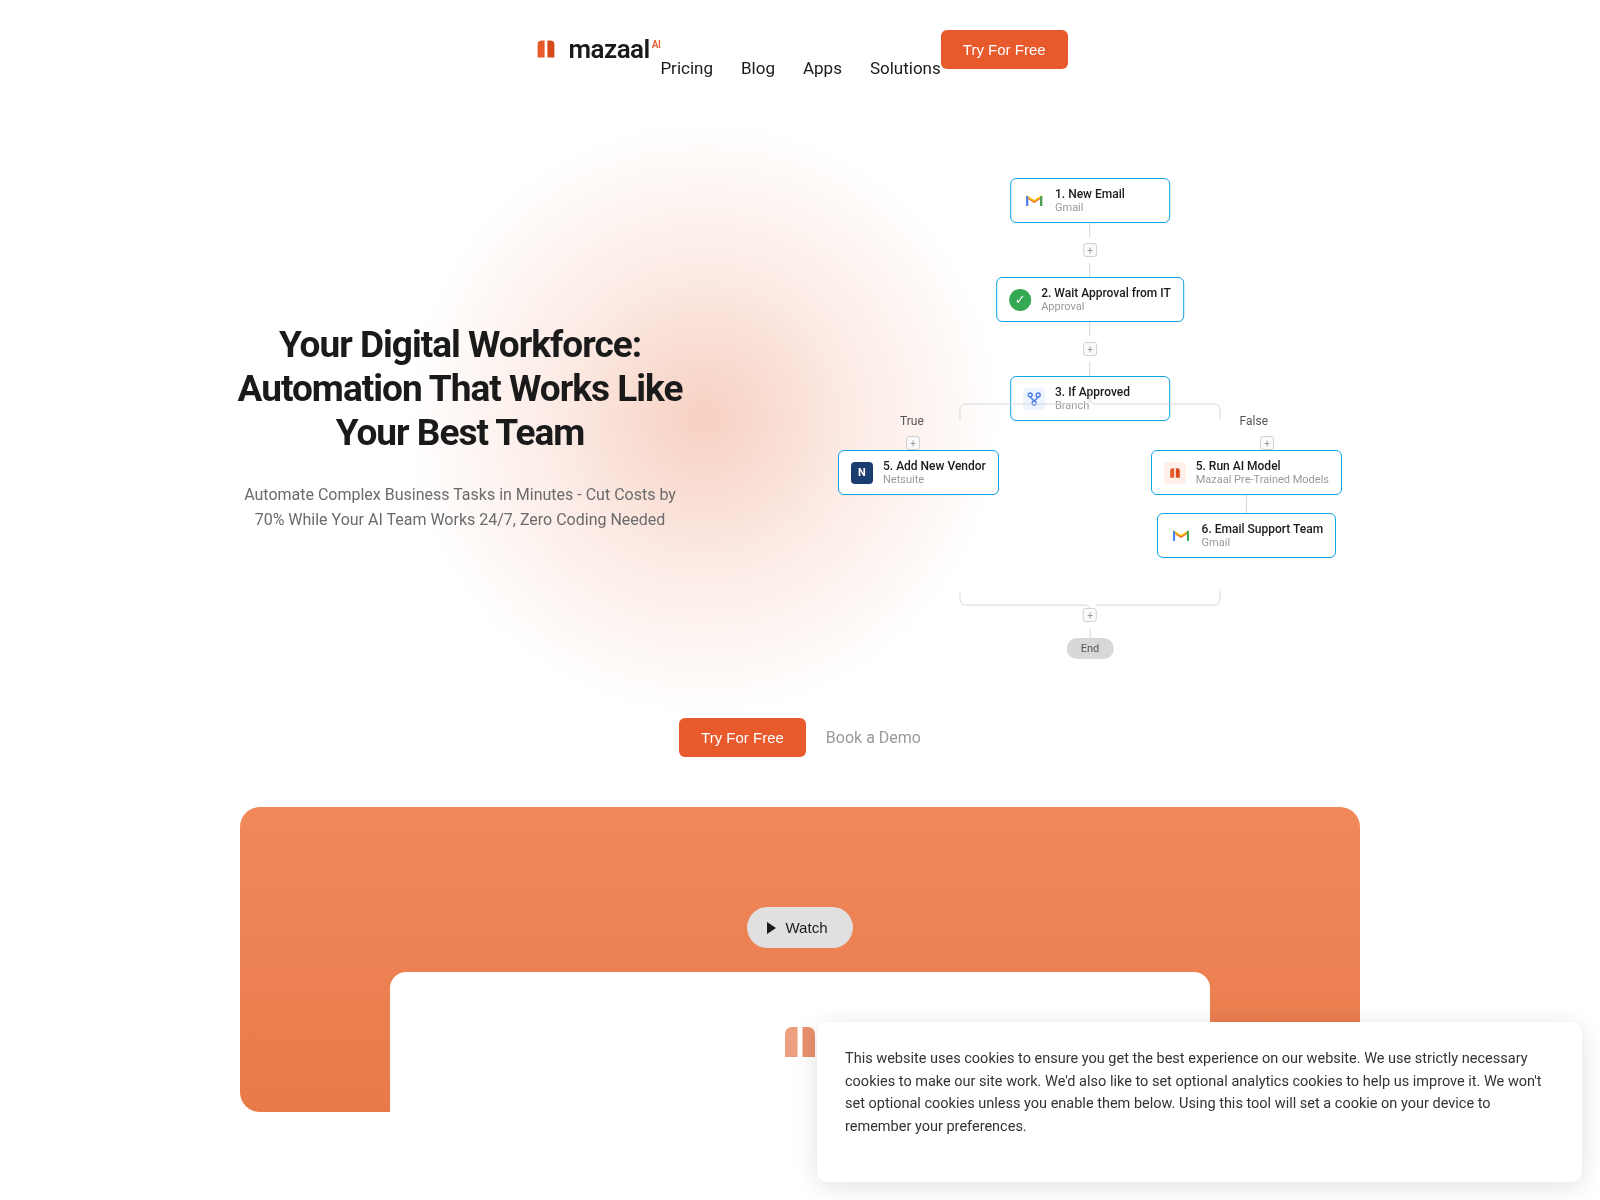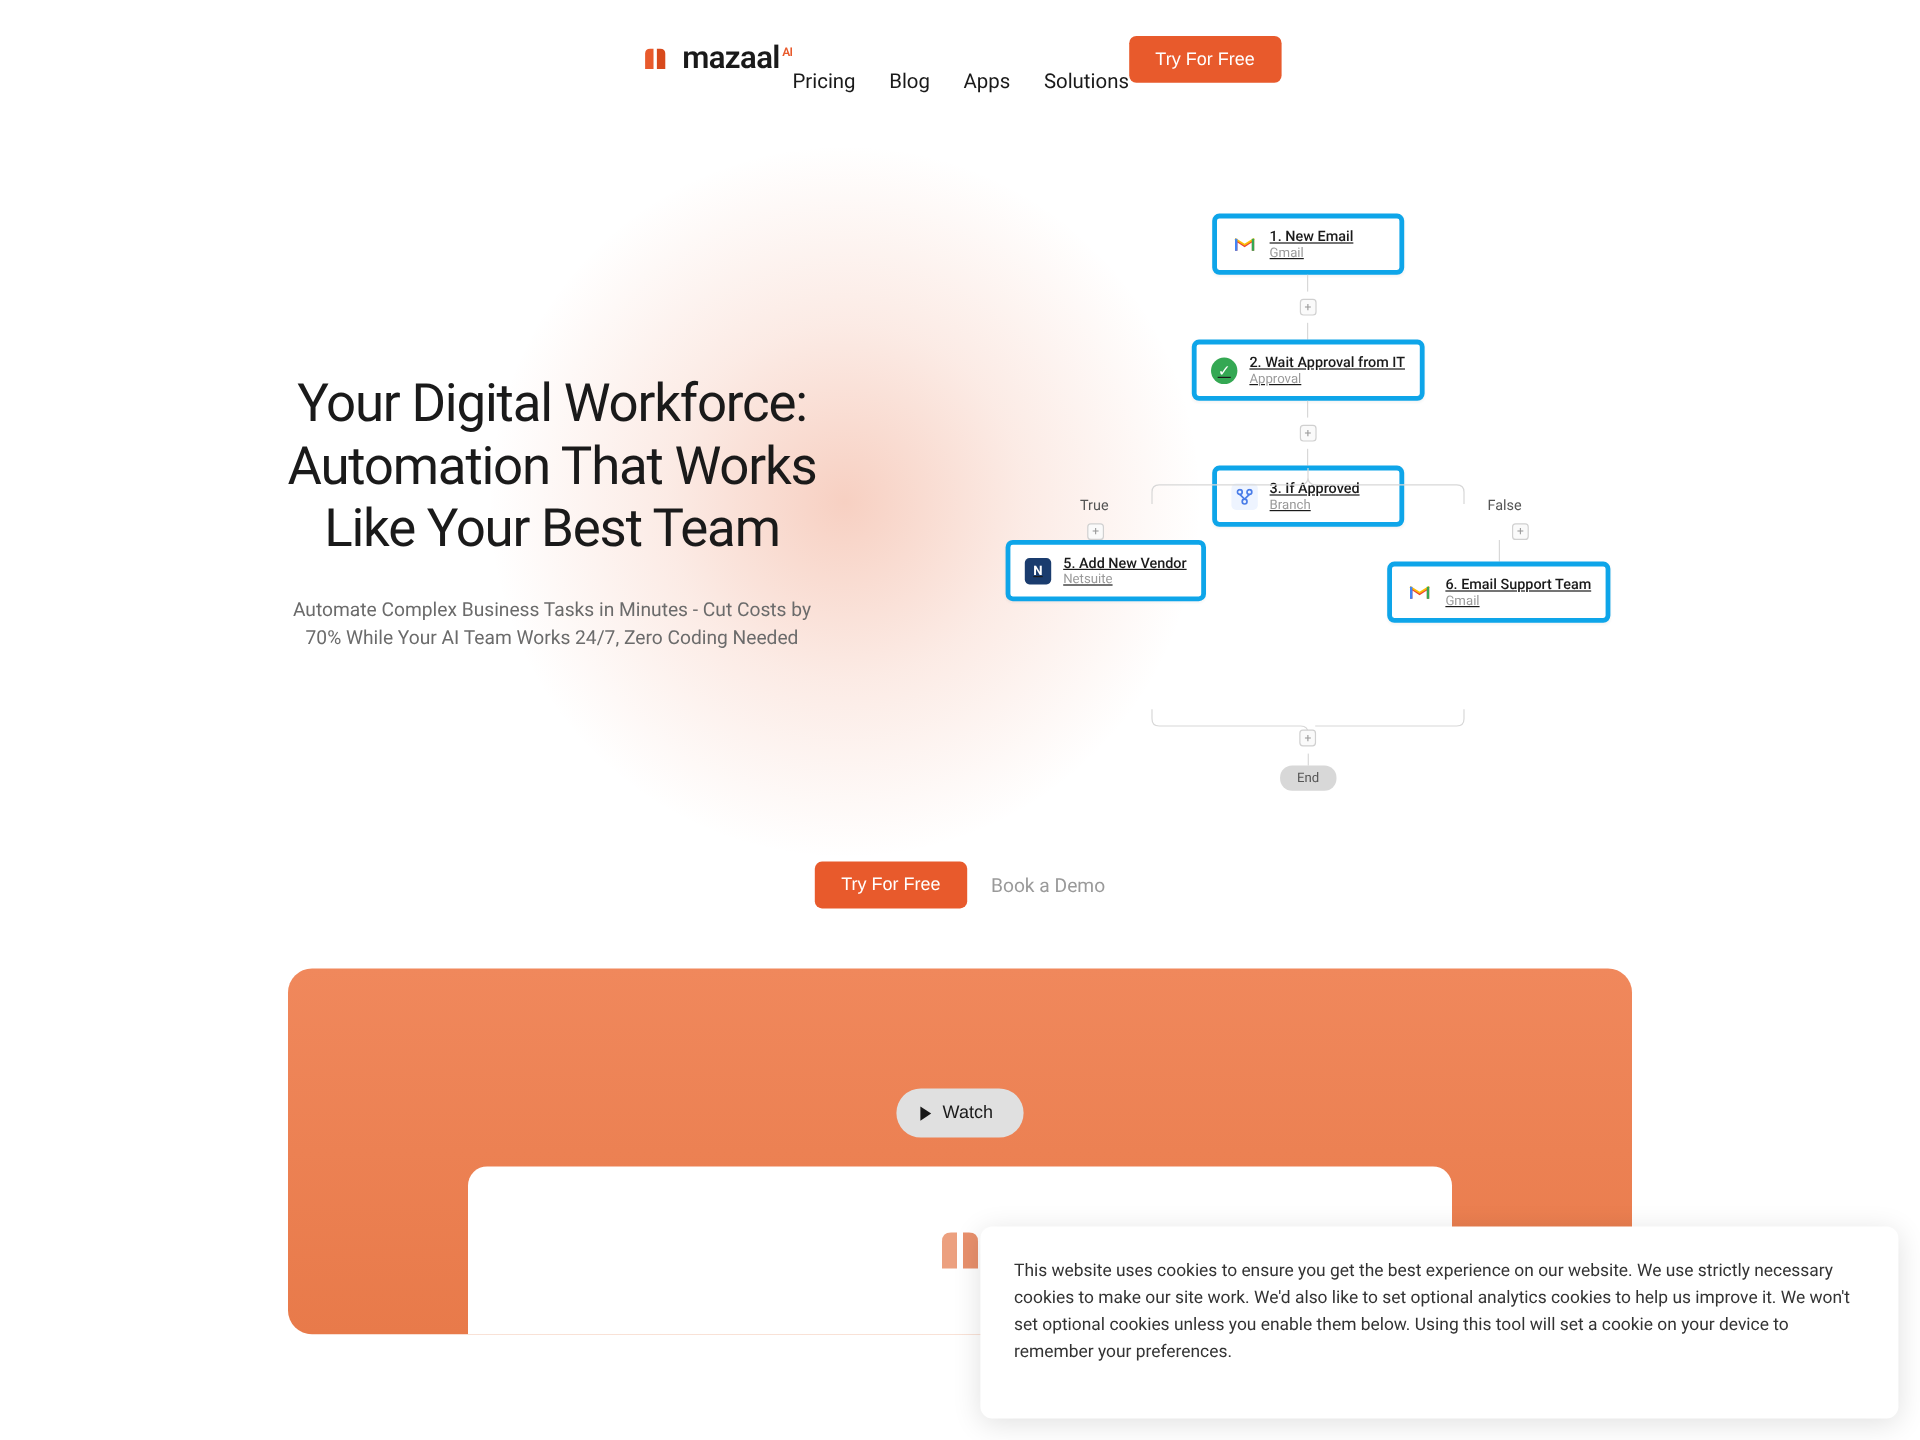--- a/index.html
+++ b/index.html
@@ -14,27 +14,27 @@
     .nav { display: flex; gap: 28px; margin-top: 38px; }
     .nav-link { color: #1a1a1a; text-decoration: none; font-size: 17px; cursor: pointer; }
     
     .btn-primary { background: #e85a2c; color: #fff; border: none; padding: 11px 22px; border-radius: 6px; font-size: 15px; cursor: pointer; }
     
     .hero-wrap { position: relative; padding: 80px 40px 40px; }
     .glow { position: absolute; top: 20px; left: 44%; transform: translateX(-50%); width: 600px; height: 600px; background: radial-gradient(circle, rgba(232,120,80,0.35) 0%, rgba(232,120,80,0.15) 35%, rgba(255,255,255,0) 70%); pointer-events: none; border-radius: 50%; }
     
     .hero { position: relative; display: flex; align-items: center; gap: 60px; max-width: 1200px; margin: 0 auto; }
     .hero-left { flex: 0 0 520px; text-align: center; padding-top: 40px; }
-    .hero-title { font-size: 44px; font-weight: 400; line-height: 1.18; letter-spacing: -1px; margin-bottom: 29px; }
+    .hero-title { font-size: 37px; font-weight: 700; line-height: 1.18; letter-spacing: -1px; margin-bottom: 29px; }
     .hero-sub { font-size: 16px; color: #6b6b6b; line-height: 1.55; max-width: 440px; margin: 0 auto; }
     
     .hero-right { flex: 1; position: relative; min-height: 460px; }
     
     .flow-col { position: absolute; left: 50%; transform: translateX(-50%); top: 0; display: flex; flex-direction: column; align-items: center; }
-    .flow-node { background: #fff; border: 4px solid #0ea5e9; border-radius: 6px; padding: 8px 12px; display: flex; align-items: center; gap: 10px; min-width: 160px; box-shadow: 0 1px 2px rgba(0,0,0,0.04); text-decoration: underline; }
+    .flow-node { background: #fff; border: 1px solid #0ea5e9; border-radius: 6px; padding: 8px 12px; display: flex; align-items: center; gap: 10px; min-width: 160px; box-shadow: 0 1px 2px rgba(0,0,0,0.04); }
     .flow-icon { width: 22px; height: 22px; border-radius: 4px; display: flex; align-items: center; justify-content: center; font-size: 13px; flex-shrink: 0; }
     .flow-text { display: flex; flex-direction: column; }
     .flow-title { font-size: 12px; font-weight: 500; color: #1a1a1a; }
     .flow-sub { font-size: 11px; color: #9a9a9a; }
     .flow-plus { width: 14px; height: 14px; border: 1px solid #d0d0d0; border-radius: 3px; display: flex; align-items: center; justify-content: center; font-size: 10px; color: #999; background: #fafafa; margin: 6px 0; }
     .flow-line { width: 1px; height: 14px; background: #d8d8d8; }
     
     .branches { position: absolute; top: 228px; left: 0; right: 0; }
     .branch-connector { position: absolute; left: 50%; transform: translateX(-50%); top: -16px; }
     .branch-connector svg { display: block; }
@@ -159,20 +159,32 @@
           <div class="flow-node">
             <span class="flow-icon netsuite-icon">N</span>
             <div class="flow-text">
                 <span class="flow-title">5. Add New Vendor</span>
                 <span class="flow-sub">Netsuite</span>
               </div>
           </div>
         </div>
 
         <div class="branch-col right">
+          <div class="flow-node">
+            <span class="flow-icon mazaal-icon-node">
+                <svg width="16" height="16" viewBox="0 0 40 40">
+                  <path d="M8 32 L8 14 Q8 8 14 8 L18 8 L18 32 Z" fill="#e85a2c"></path>
+                  <path d="M22 32 L22 8 L26 8 Q32 8 32 14 L32 32 Z" fill="#d84a1c"></path>
+                </svg>
+              </span>
+            <div class="flow-text">
+                <span class="flow-title">5. Run AI Model</span>
+                <span class="flow-sub">Mazaal Pre-Trained Models</span>
+              </div>
+          </div>
           <div class="flow-line" style="height:18px"></div>
           <div class="flow-node">
             <span class="flow-icon">
                 <svg width="18" height="14" viewBox="0 0 18 14">
                   <path d="M1 2v10h2V5l6 4 6-4v7h2V2l-8 5z" fill="#ea4335"></path>
                   <path d="M1 2l8 5 8-5" stroke="#fbbc04" stroke-width="1.5" fill="none"></path>
                   <path d="M1 2h2v10H1z" fill="#4285f4"></path>
                   <path d="M15 2h2v10h-2z" fill="#34a853"></path>
                 </svg>
               </span>

